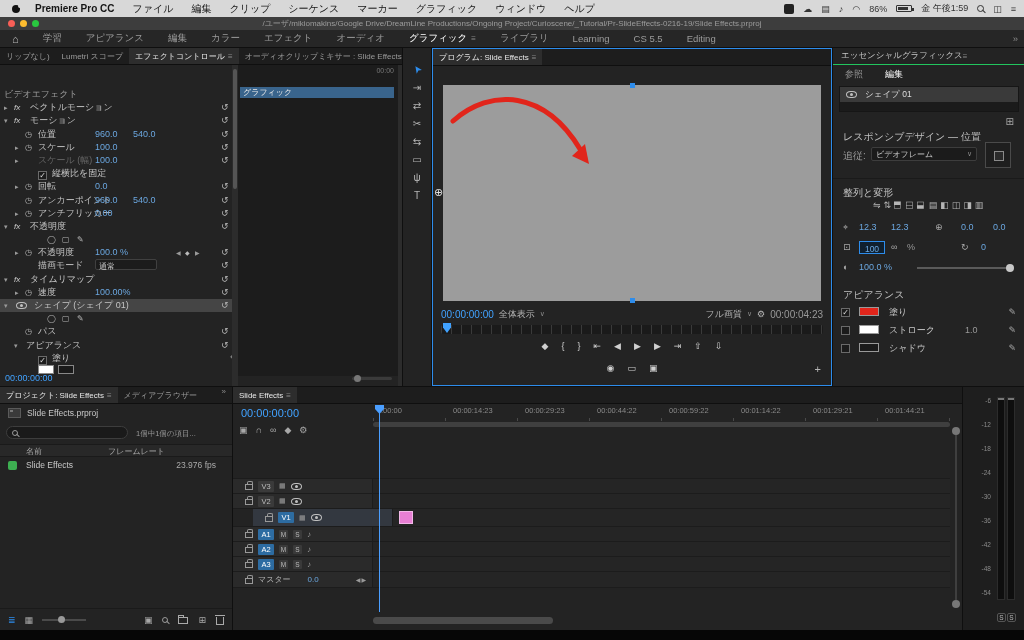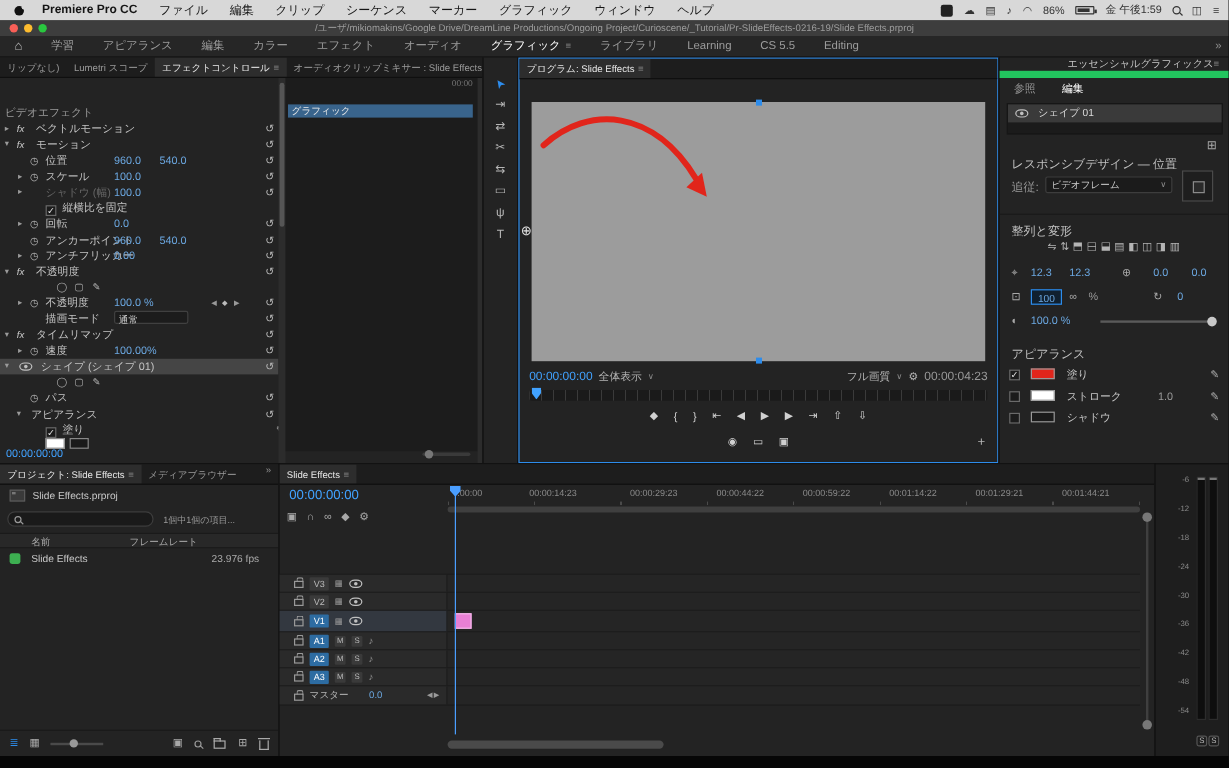--- a/index.html
+++ b/index.html
@@ -118,21 +118,21 @@
     clip-path:polygon(0 0,100% 0,100% 45%,50% 100%,0 45%);}
   .transport{position:absolute;left:0;right:0;display:flex;justify-content:center;gap:13px;
     color:#d0d0d0;font-size:9px;align-items:center;}
   .t1{top:292px;}
   .t2{top:314px;}
   .pm-add{position:absolute;right:10px;top:314px;color:#b5b5b5;font-size:11px;}
 
   
   .eg-panel{left:832px;top:48px;width:192px;height:338px;border-left:1px solid #0f0f0f;}
   .eg-head{height:17px;display:flex;align-items:center;font-size:8.5px;color:#c8c8c8;padding:0 8px;
-    border-bottom:6px solid #22c55e;justify-content:flex-end;}
+    border-bottom:1px solid #22c55e;justify-content:flex-start;}
   .eg-tabs{position:absolute;left:0;top:18px;height:16px;display:flex;gap:22px;padding-left:12px;
     font-size:9px;color:#999;align-items:center;}
   .eg-tab.active{color:#fff;}
   .eg-list{position:absolute;left:6px;top:38px;width:180px;height:26px;background:#1b1b1b;border:1px solid #161616;}
   .eg-layer{position:absolute;left:0;top:0;width:100%;height:15px;background:#3a3a3a;display:flex;
     align-items:center;gap:8px;padding-left:6px;font-size:8.5px;color:#ddd;}
   .eg-newlayer{position:absolute;right:10px;top:68px;color:#a8a8a8;font-size:10px;}
   .eg-label{position:absolute;left:10px;font-size:10px;color:#c0c0c0;white-space:nowrap;}
   .eg-sub{color:#999;}
   .eg-dd{position:absolute;left:38px;top:99px;width:106px;height:14px;background:#1b1b1b;
@@ -193,21 +193,21 @@
   .tl-tc{position:absolute;left:8px;top:20px;font-size:11px;}
   .tl-toolbar{position:absolute;left:6px;top:38px;display:flex;gap:8px;color:#a8a8a8;font-size:9px;}
   .tl-ruler{position:absolute;left:140px;right:12px;top:18px;height:16px;overflow:hidden;}
   .tl-ruler::after{content:"";position:absolute;left:0;right:0;bottom:0;height:3px;
     background:repeating-linear-gradient(90deg,#4a4a4a 0 1px,transparent 1px 72px);}
   .tl-ruler span{position:absolute;top:1px;font-size:7.5px;color:#8a8a8a;white-space:nowrap;}
   .workarea{position:absolute;left:140px;right:12px;top:35px;height:5px;background:#3f3f3f;border-radius:3px;}
   .tl-tracks{position:absolute;left:0;top:56px;right:12px;}
   .trk-spacer{height:36px;border-bottom:1px solid #1c1c1c;}
   .trk{display:flex;height:15px;border-bottom:1px solid #1c1c1c;}
-  .trk.tall{height:18px;}
+  .trk.tall{height:18px;padding-left:20px;}
   .trk.master{height:16px;}
   .trk-h{width:140px;background:#2a2a2a;display:flex;align-items:center;gap:5px;padding-left:12px;
     border-right:1px solid #1c1c1c;flex:none;}
   .trk.act .trk-h{background:#333840;}
   .trk-l{flex:1;background:#252525;position:relative;}
   .lock{width:8px;height:6px;border:1px solid #999;position:relative;margin-top:2px;flex:none;}
   .lock::before{content:"";position:absolute;top:-4px;left:1px;width:4px;height:3px;border:1px solid #999;
     border-bottom:none;border-radius:2px 2px 0 0;}
   .tbox{min-width:16px;height:11px;background:#3a3a3a;color:#bbb;font-size:7.5px;display:flex;
     align-items:center;justify-content:center;border-radius:1px;padding:0 2px;}
@@ -337,21 +337,21 @@
         </div>
         <div class="ec-row">
           <span class="tw" style="left: 15px;">▸</span>
           <span class="sw" style="left: 25px;">◷</span>
           <span class="lbl" style="left: 38px;">スケール</span>
           <span class="val" style="left: 95px;">100.0</span>
           <span class="rst" style="left: 221px;">↺</span>
         </div>
         <div class="ec-row">
           <span class="tw" style="left: 15px;">▸</span>
-          <span class="lbl dis" style="left: 38px;">シャドウ (幅)</span>
+          <span class="lbl dis" style="left: 38px;">スケール (幅)</span>
           <span class="val dis" style="left: 95px;">100.0</span>
           <span class="rst" style="left: 221px;">↺</span>
         </div>
         <div class="ec-row">
           <span class="cbx on" style="left: 38px; top: 2px; position: absolute;"></span>
           <span class="lbl" style="left: 52px;">縦横比を固定</span>
         </div>
         <div class="ec-row">
           <span class="tw" style="left: 15px;">▸</span>
           <span class="sw" style="left: 25px;">◷</span>
@@ -669,21 +669,21 @@
     <div class="tl-tc tc">00:00:00:00</div>
     <div class="tl-toolbar" id="tl-toolbar">
         <span>▣</span>
         <span>∩</span>
         <span>∞</span>
         <span>◆</span>
         <span>⚙</span>
       </div>
     <div class="tl-ruler" id="tl-ruler">
         <span style="left: 8px;">:00:00</span>
-        <span style="left: 68px;">00:00:14:23</span>
+        <span style="left: 80px;">00:00:14:23</span>
         <span style="left: 152px;">00:00:29:23</span>
         <span style="left: 224px;">00:00:44:22</span>
         <span style="left: 296px;">00:00:59:22</span>
         <span style="left: 368px;">00:01:14:22</span>
         <span style="left: 440px;">00:01:29:21</span>
         <span style="left: 512px;">00:01:44:21</span>
       </div>
     <div class="workarea"></div>
     <div class="tl-tracks" id="tl-tracks">
         <div class="trk-spacer"></div>

